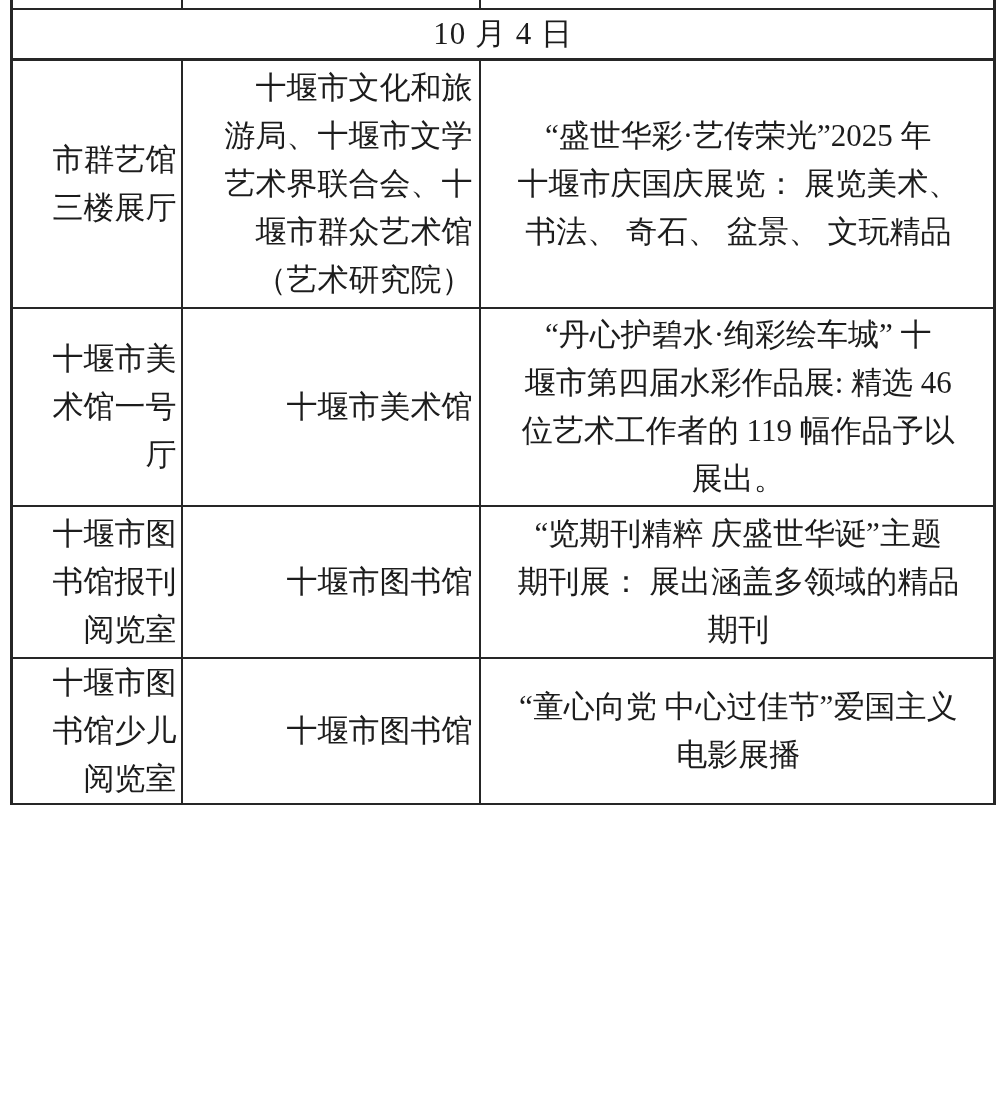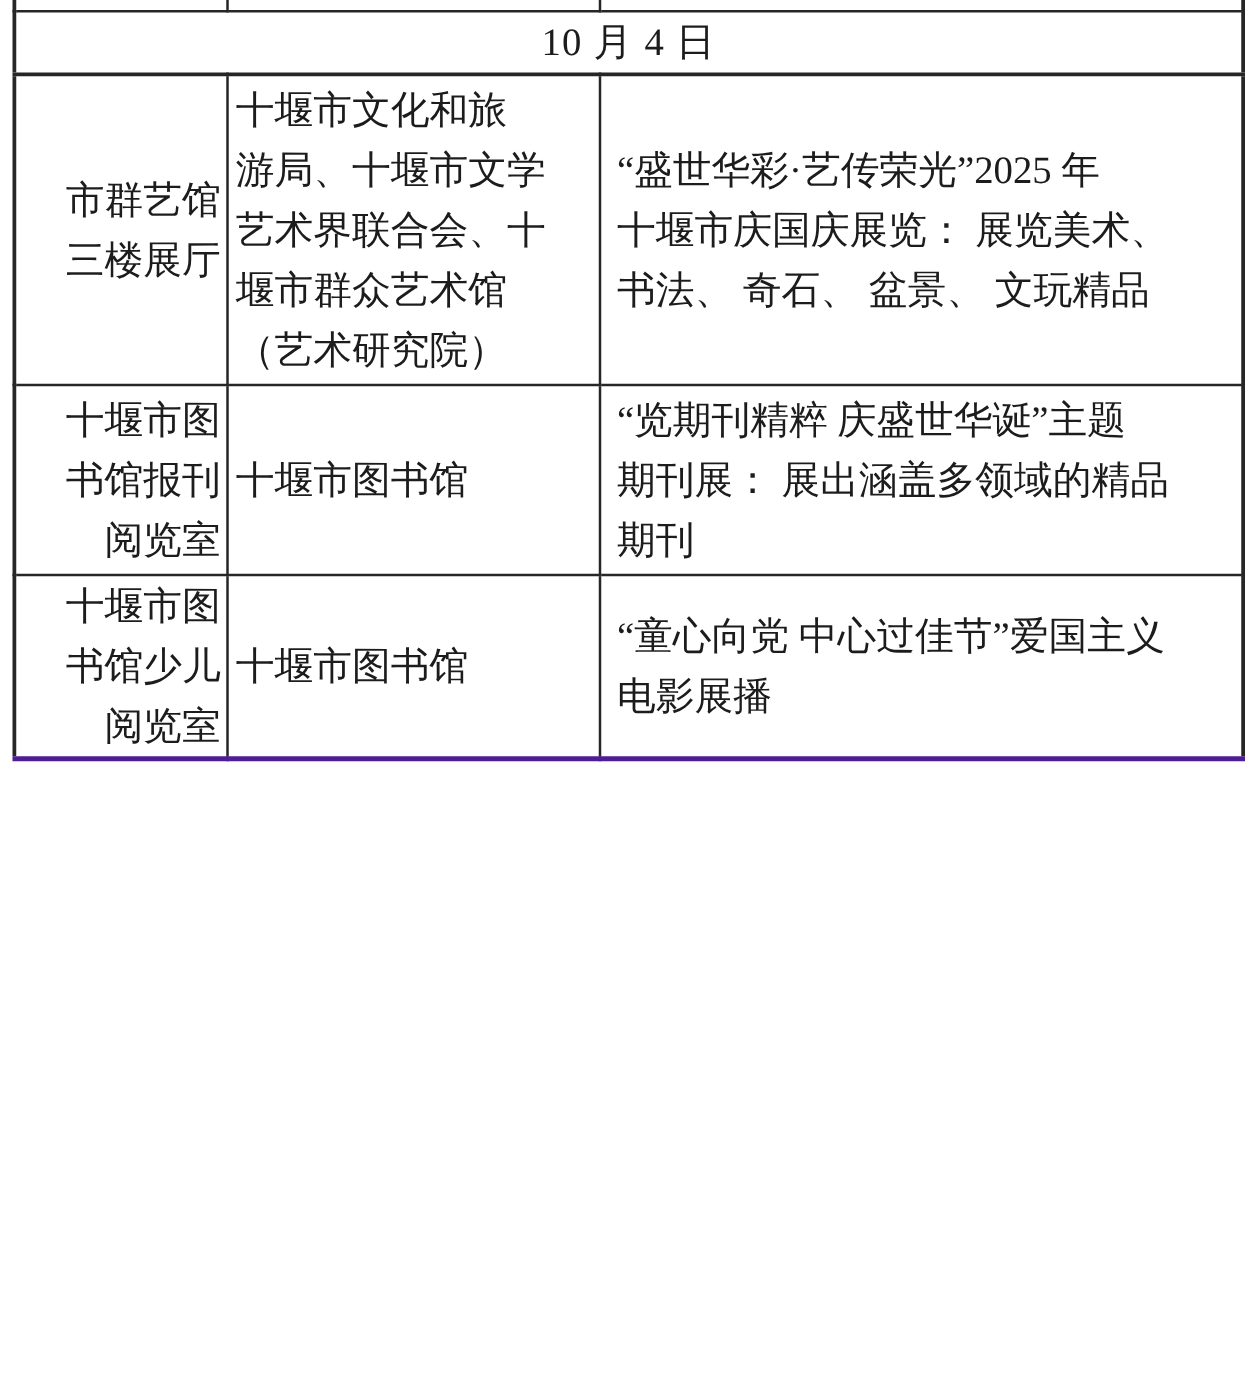--- a/index.html
+++ b/index.html
@@ -18,21 +18,21 @@
     position: absolute;
     left: 10px;
     top: 0;
   }
   table.schedule {
     border-collapse: collapse;
     table-layout: fixed;
     width: 983px;
     border-left: 3px solid #262626;
     border-right: 3px solid #262626;
-    border-bottom: 4px solid #4c1d95;
+    border-bottom: 1px solid #4c1d95;
   }
   td {
     border: 2px solid #262626;
     vertical-align: middle;
     font-size: 31px;
     line-height: 48px;
     white-space: pre-line;
     overflow: hidden;
     padding: 0;
   }
@@ -46,25 +46,25 @@
     height: 42px;
     text-align: center;
     border-bottom: 3px solid #262626;
     letter-spacing: 1px;
   }
   td.venue-cell {
     text-align: right;
     padding: 0 4px;
   }
   td.organizer-cell {
-    text-align: left;
+    text-align: right;
     padding: 0 6px;
   }
   td.event-cell {
-    text-align: left;
+    text-align: center;
     padding: 0 10px 0 13px;
   }
   tr.row-1 td { height: 246px; }
   tr.row-2 td { height: 196px; }
   tr.row-3 td { height: 150px; }
   tr.row-4 td { height: 144px; }
   tr.row-5 td { height: 290px; }
 </style>
 </head>
 <body>
@@ -92,20 +92,30 @@
         <td class="organizer-cell">十堰市文化和旅
 游局、十堰市文学
 艺术界联合会、十
 堰市群众艺术馆
 （艺术研究院）</td>
         <td class="event-cell">“盛世华彩·艺传荣光”2025 年
 十堰市庆国庆展览： 展览美术、
 书法、 奇石、 盆景、 文玩精品</td>
       </tr>
 
+      <tr class="row-2">
+        <td class="venue-cell">十堰市美
+术馆一号
+厅</td>
+        <td class="organizer-cell">十堰市美术馆</td>
+        <td class="event-cell">“丹心护碧水·绚彩绘车城” 十
+堰市第四届水彩作品展: 精选 46
+位艺术工作者的 119 幅作品予以
+展出。</td>
+      </tr>
 
       <tr class="row-3">
         <td class="venue-cell">十堰市图
 书馆报刊
 阅览室</td>
         <td class="organizer-cell">十堰市图书馆</td>
         <td class="event-cell">“览期刊精粹 庆盛世华诞”主题
 期刊展： 展出涵盖多领域的精品
 期刊</td>
       </tr>

